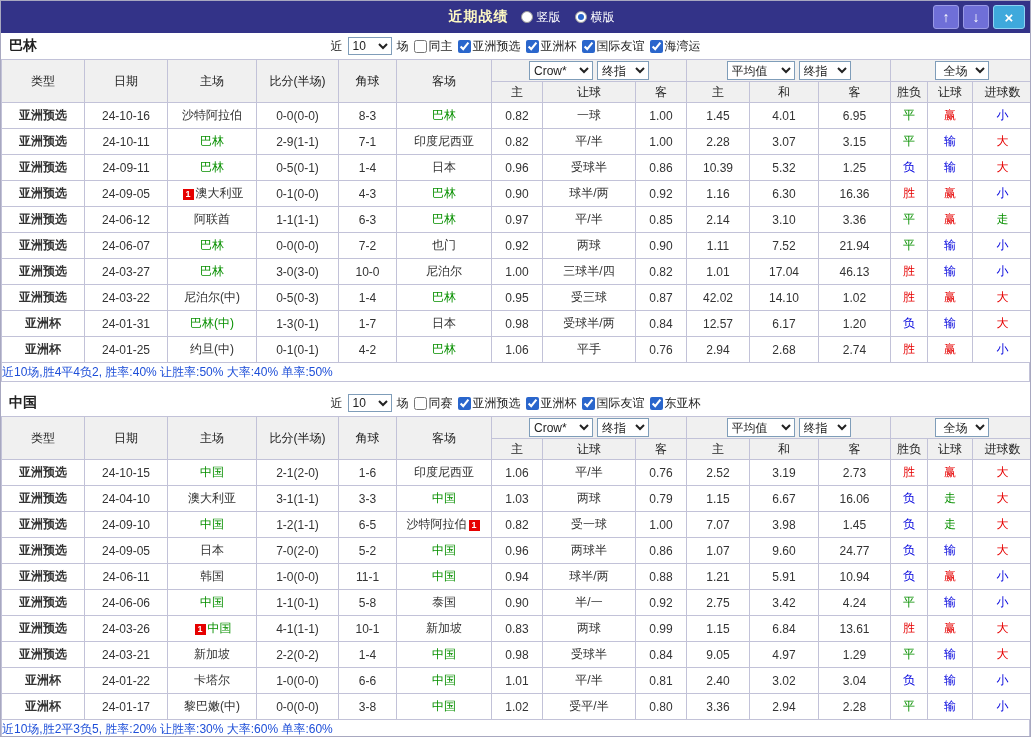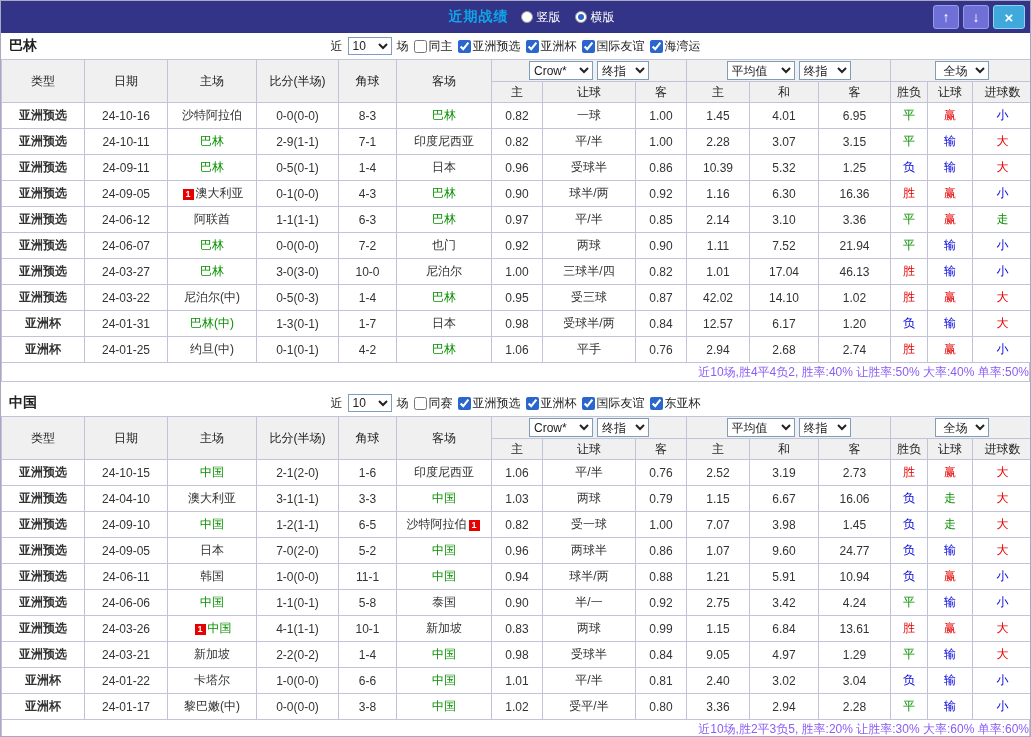--- a/index.html
+++ b/index.html
@@ -3,21 +3,21 @@
 <meta charset="utf-8">
 <style>
   * { margin:0; padding:0; box-sizing:border-box; }
   html,body { background:#fff; }
   body { width:1031px; font-family:"Liberation Sans","DejaVu Sans",sans-serif; }
   .app { width:1031px; height:737px; border:1px solid #a8a8c0; background:#fff; overflow:hidden; }
 
   
   .titlebar { height:32px; background:#333388; position:relative; display:flex; align-items:center; }
   .titlebar-center { position:absolute; left:0; right:0; display:flex; justify-content:center; align-items:center; gap:12px; }
-  .tb-title { color:#0ea5e9; font-weight:bold; font-size:14px; letter-spacing:1px;margin-left:32px; }
+  .tb-title { color:#fef9c3; font-weight:bold; font-size:14px; letter-spacing:1px;margin-left:32px; }
   .radios { display:flex; align-items:flex-end; gap:14px; }
   .radio-opt { display:flex; align-items:center; gap:4px; color:#ffffff; font-size:12px; cursor:pointer; }
   .radio-dot { width:12px; height:12px; border-radius:50%; background:#fff; border:1px solid #999; position:relative; }
   .radio-dot.sel::after { content:''; position:absolute; left:2px; top:2px; right:2px; bottom:2px; border-radius:50%; background:#2a66cc; }
   .titlebar-buttons { margin-left:auto; display:flex; gap:4px; padding-right:5px; z-index:2; }
   .tb-btn { width:26px; height:24px; border:1px solid #9a9ae6; background:#6f6fd8; color:#fff; font-size:14px; font-weight:bold; border-radius:3px; cursor:pointer; line-height:1; }
   .tb-btn.close { background:#3fa9dc; border-color:#8fd4f4; width:32px; font-size:15px; }
 
   
   .section { margin-bottom:8px; }
@@ -40,21 +40,21 @@
   td.type { color:#fff; font-weight:bold; }
   td.type-dark { background:#2db32d; }
   td.type-light { background:#57cd57; }
   td.score { color:#e60000; }
   td.team { color:#333; }
   td.team.self { color:#089000; }
   td.handicap { color:#555; }
   td.res.red { color:#e60000; } td.res.green { color:#089000; } td.res.blue { color:#0000dd; }
   .badge { display:inline-block; width:11px; height:11px; background:#e60000; color:#fff; font-size:9px; line-height:11px; text-align:center; margin:0 2px; font-weight:bold; }
 
-  .summary { height:19px; line-height:19px; text-align:right; color:#8b5cf6; font-size:12px; border:1px solid #c2c2d8; border-top:none; }
+  .summary { height:19px; line-height:19px; text-align:left; color:#1d4ed8; font-size:12px; border:1px solid #c2c2d8; border-top:none; }
 </style>
 </head>
 <body>
 
 <div class="app">
   <div class="titlebar">
     <div class="titlebar-center">
       <span class="tb-title">近期战绩</span>
       <span class="radios">
           <label class="radio-opt">

